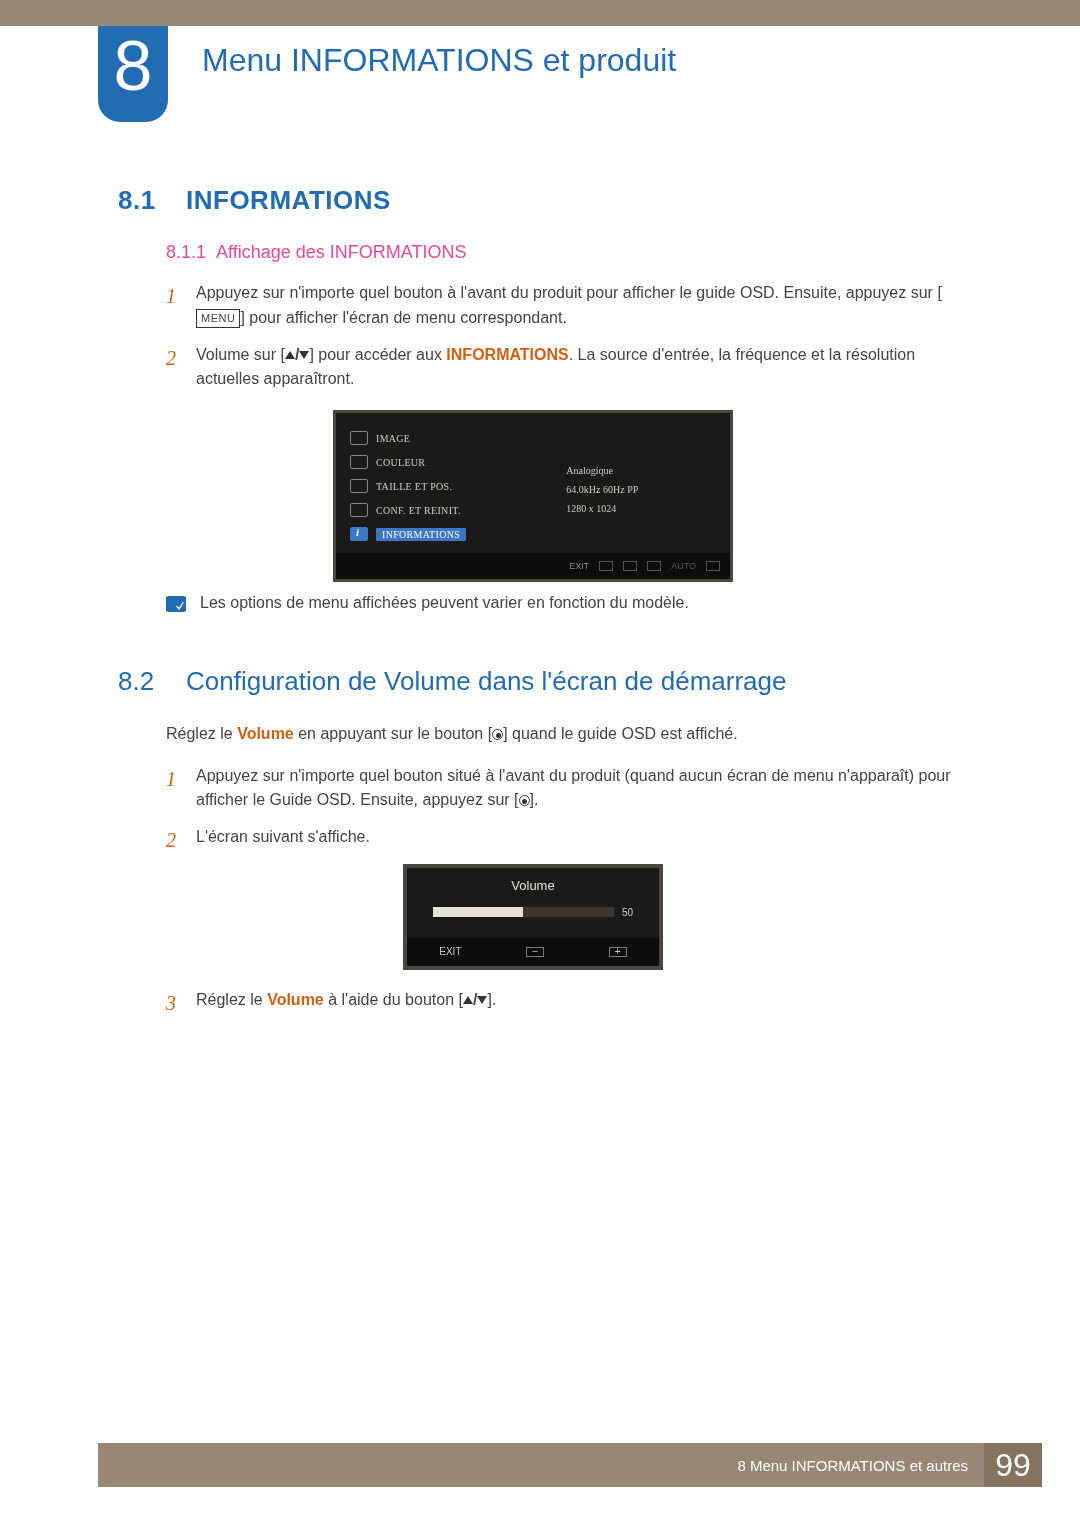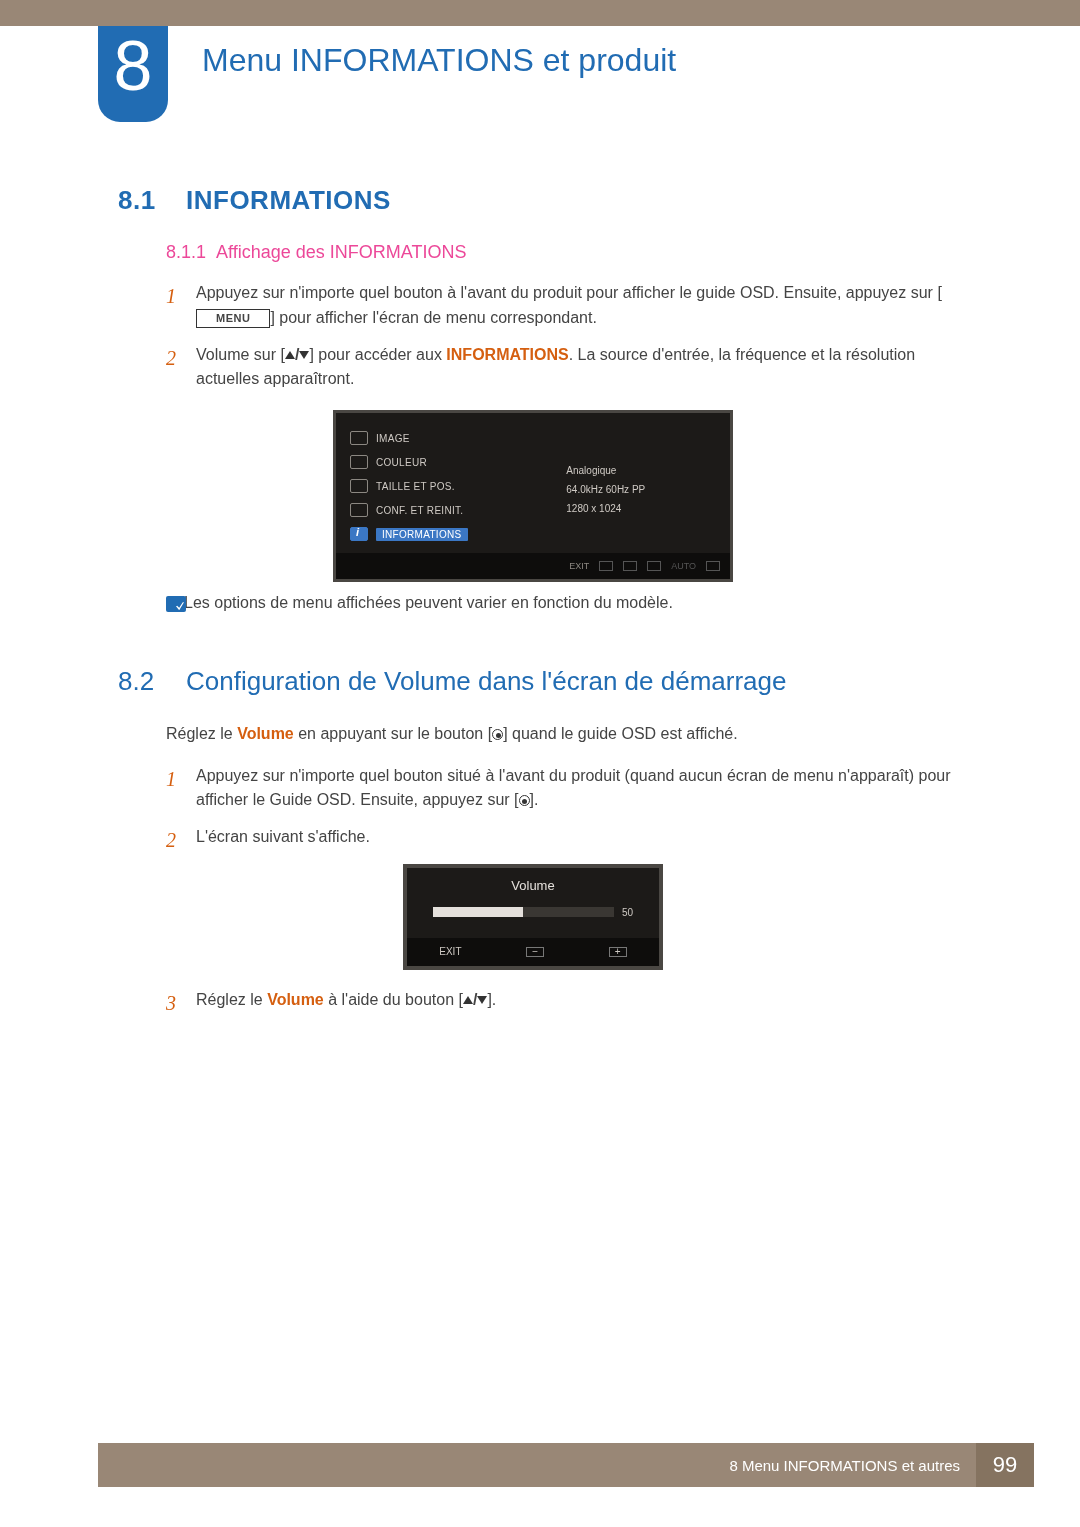--- a/index.html
+++ b/index.html
@@ -37,71 +37,71 @@
   .h2 .sec-num { display: inline-block; width: 68px; }
   .body-p { margin-left: 68px; margin-top: 26px; font-size: 16px; color: #444; line-height: 1.4; }
   .sub {
     margin-left: 68px; margin-top: 26px; color: #ec4899; font-size: 18px; font-weight: 400;
   }
   ol.steps { list-style: none; margin-left: 68px; margin-top: 18px; }
   ol.steps li { position: relative; padding-left: 30px; font-size: 16px; color: #444; line-height: 1.55; margin-bottom: 12px; }
   ol.steps li .num { position: absolute; left: 0; top: 0; font-style: italic; color: #d55f10; font-size: 20px; font-family: Georgia, serif; }
   .kw { color: #d55f10; font-weight: 700; }
   .kw-b { color: #d55f10; font-weight: 700; }
-  .menu-box { display: inline-block; border: 1px solid #333; padding: 0 19px; font-size: 11px; font-weight: 700; letter-spacing: .5px; vertical-align: 1px; }
+  .menu-box { display: inline-block; border: 1px solid #333; padding: 0 4px; font-size: 11px; font-weight: 400; letter-spacing: .5px; vertical-align: 1px; }
   .tri-up, .tri-dn { display: inline-block; width: 0; height: 0; vertical-align: 1px; }
   .tri-up { border-left: 5px solid transparent; border-right: 5px solid transparent; border-bottom: 8px solid #333; }
   .tri-dn { border-left: 5px solid transparent; border-right: 5px solid transparent; border-top: 8px solid #333; }
   .circ { display: inline-block; width: 11px; height: 11px; border: 1.5px solid #333; border-radius: 50%; position: relative; vertical-align: -1px; }
   .circ::after { content:""; position: absolute; left: 2.5px; top: 2.5px; width: 5px; height: 5px; background: #333; border-radius: 50%; }
 
   
   .osd {
     width: 400px; margin: 18px auto 12px auto; background: #1c1a18; border: 3px solid #4a4743;
     font-family: Arial, sans-serif;
   }
-  .osd-body { display: flex; padding: 14px 14px 0 14px; min-height: 140px; }
+  .osd-body { display: flex; padding: 14px 14px 0 14px; min-height: 140px; font-family: Liberation Serif, serif; }
   .osd-left { width: 52%; }
   .osd-right { width: 48%; font-size: 10px; color: #cfcac4; padding-top: 34px; line-height: 1.9; padding-left: 26px; }
   .osd-row { display: flex; align-items: center; height: 22px; margin-bottom: 2px; }
   .osd-ico { width: 18px; height: 14px; border: 1px solid #8c8882; margin-right: 8px; border-radius: 2px; position: relative; flex-shrink: 0; }
   .osd-lbl { font-size: 10px; color: #cfcac4; letter-spacing: .3px; }
   .osd-sel .osd-lbl { background: #3b77c4; color: #fff; padding: 1px 6px; border-radius: 1px; font-size: 10px; }
   .osd-sel .osd-ico { background: #3b77c4; border-color: #3b77c4; }
   .osd-sel .osd-ico::after { content:"i"; color:#fff; position:absolute; left:5px; top:-2px; font-style: italic; font-weight: bold; font-size: 11px; }
   .osd-foot { background: #0e0d0c; height: 26px; display: flex; justify-content: flex-end; align-items: center; padding-right: 10px; gap: 10px; }
   .osd-foot span { color: #8c8882; font-size: 9px; }
   .osd-foot .mini { width: 14px; height: 10px; border: 1px solid #555; display: inline-block; }
   .osd-foot .dim { color: #555; }
 
-  .note { margin-left: 68px; margin-top: 8px; font-size: 16px; color: #444; position: relative; padding-left: 18px; }
+  .note { margin-left: 68px; margin-top: 8px; font-size: 16px; color: #444; position: relative; padding-left: 34px; }
   .note-ico { position: absolute; left: 0; top: 2px; width: 20px; height: 16px; background: #216cb3; border-radius: 2px; }
   .note-ico::after { content:""; position:absolute; right:2px; bottom:2px; width:8px; height:8px; background:#fff; clip-path: polygon(0 50%,40% 100%,100% 0,85% 0,40% 70%,15% 45%); }
 
   
   .vol {
     width: 260px; margin: 14px auto 12px auto; background: #1c1a18; border: 4px solid #4a4743;
     font-family: Arial, sans-serif; padding-bottom: 0;
   }
   .vol-h { text-align: center; color: #e4e0db; font-size: 13px; padding: 10px 0 14px 0; }
   .vol-bar-wrap { padding: 0 26px 20px 26px; display:flex; align-items:center;text-align:center; }
   .vol-track { flex:1; height: 10px; background: #3a3733; position: relative; }
   .vol-fill { position:absolute; left:0; top:0; bottom:0; width:50%; background:#e4e0db; }
   .vol-val { color:#cfcac4; font-size: 10px; margin-left: 8px; }
   .vol-foot { background:#0e0d0c; height: 28px; display:flex; align-items:center; justify-content: space-around; }
   .vol-foot span { color:#cfcac4; font-size: 10px; }
   .vol-foot .box { width: 18px; height: 10px; border: 1px solid #777; display:inline-flex; align-items:center; justify-content:center; color:#cfcac4; font-size:10px; line-height:8px; }
 
   
   .footer {
-    position: absolute; left: 98px; bottom: 40px; right: 46px; height: 44px;
+    position: absolute; left: 98px; bottom: 40px; right: 38px; height: 44px;
     display: flex; align-items: stretch;
   }
   .foot-bar { flex: 1; background: #998776; display:flex; align-items:center; justify-content:flex-end; padding-right: 16px; color:#fff; font-size: 15px; }
-  .foot-num { width: 58px; background: #857360; color:#fff; display:flex; align-items:center; justify-content:center; font-size: 22px; }
+  .foot-num { width: 58px; background: #857360; color:#fff; display:flex; align-items:center; justify-content:center; font-size: 32px; }
 </style>
 </head>
 <body>
 
 <div class="top-bar"></div>
 <div class="chapter-tab">8</div>
 <div class="chapter-title">Menu INFORMATIONS et produit</div>
 
 <div class="content">
 

